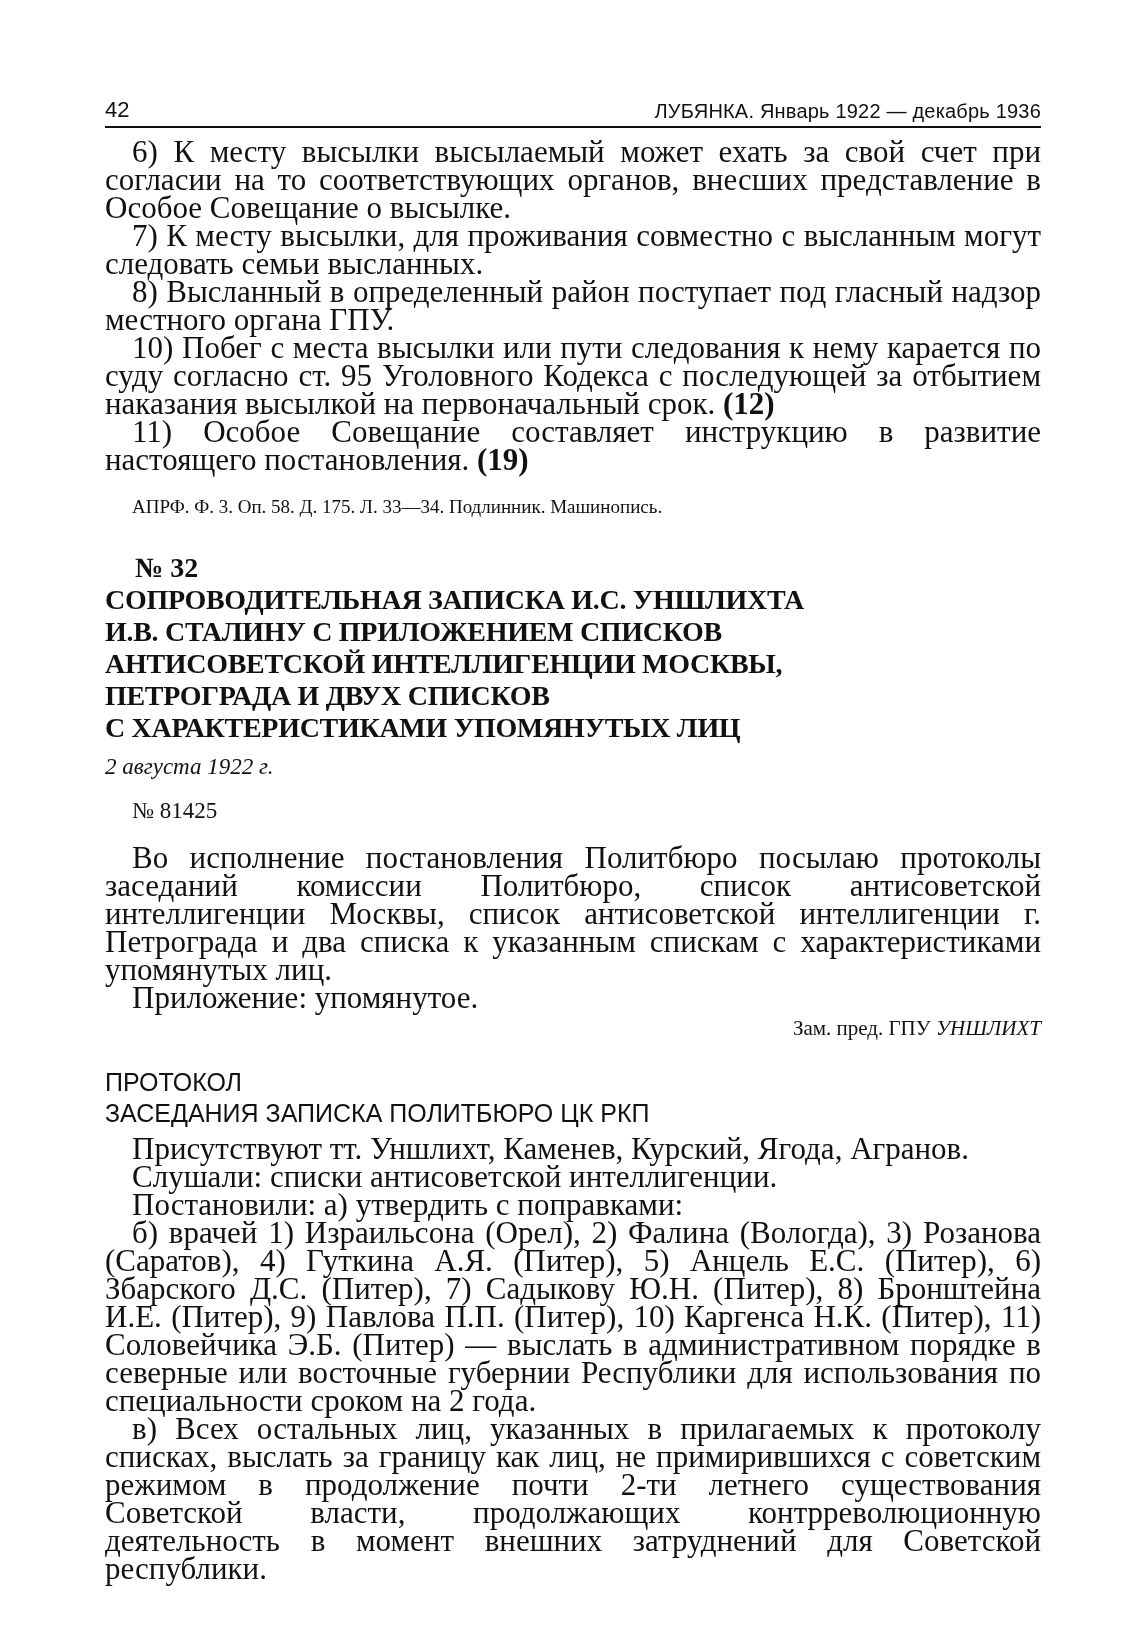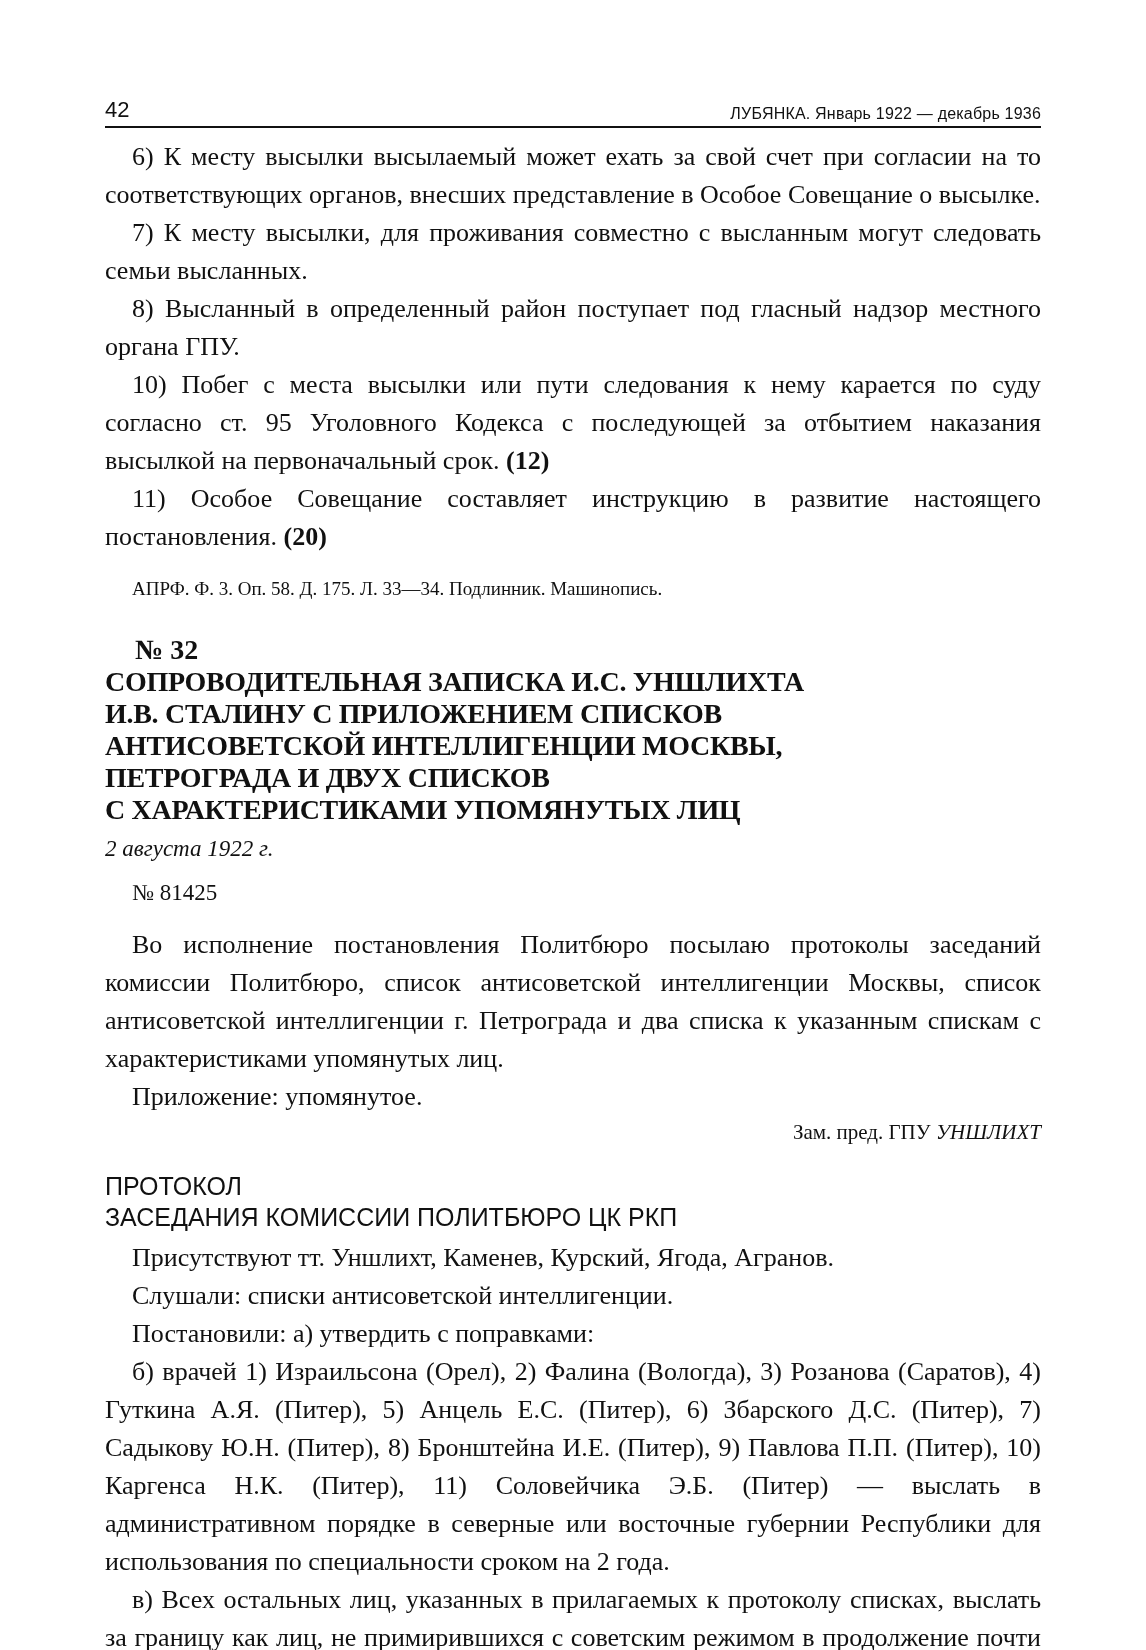--- a/index.html
+++ b/index.html
@@ -1,22 +1,22 @@
 <!DOCTYPE html>
 <html><head>
 <meta charset="utf-8">
 <style>
   html, body { margin: 0; padding: 0; background: #ffffff; }
   body { width: 1146px; height: 1650px; position: relative; overflow: hidden; color: #111; }
   .page { position: absolute; left: 105px; top: 95px; width: 936px; }
   .running-head { display: flex; justify-content: space-between; align-items: flex-end; height: 28px;
     font-family: "Liberation Sans", sans-serif; border-bottom: 2px solid #111; padding-bottom: 3px; }
   .page-num { font-size: 22px; }
-  .book-title { font-size: 16px; letter-spacing: 0.2px; }
-  .body { font-family: "Liberation Serif", serif; font-size: 26px; line-height: 38px; text-align: justify; }
+  .book-title { font-size: 20px; letter-spacing: 0.2px; }
+  .body { font-family: "Liberation Serif", serif; font-size: 31px; line-height: 28px; text-align: justify; }
   .para { text-indent: 27px; margin: 0; }
   .first-para { margin-top: 10px; }
   .ref { font-weight: bold; }
   .archive { font-family: "Liberation Serif", serif; font-size: 19px; margin: 22px 0 0 27px; }
   .doc-no { font-family: "Liberation Serif", serif; font-weight: bold; font-size: 28px; line-height: 32px; margin: 34px 0 0 30px; }
   .doc-title { font-family: "Liberation Serif", serif; font-weight: bold; font-size: 28px; line-height: 32px; margin: 0; letter-spacing: -0.3px; }
   .date { font-family: "Liberation Serif", serif; font-style: italic; font-size: 23px; margin: 10px 0 0 0; }
   .outgoing { font-family: "Liberation Serif", serif; font-size: 23px; margin: 18px 0 0 27px; }
   .letter { margin-top: 20px; }
   .signature { text-align: right; font-family: "Liberation Serif", serif; font-size: 21px; margin-top: 4px; }
@@ -31,21 +31,21 @@
   <div class="running-head">
     <span class="page-num">42</span>
     <span class="book-title">ЛУБЯНКА. Январь 1922 — декабрь 1936</span>
   </div>
 
   <div class="body">
     <p class="para first-para"><span>6) К месту высылки высылаемый может ехать за свой счет при согласии на то соответствующих органов, внесших представление в Особое Совещание о высылке.</span></p>
     <p class="para"><span>7) К месту высылки, для проживания совместно с высланным могут следовать семьи высланных.</span></p>
     <p class="para"><span>8) Высланный в определенный район поступает под гласный надзор местного органа ГПУ.</span></p>
     <p class="para"><span>10) Побег с места высылки или пути следования к нему карается по суду согласно ст. 95 Уголовного Кодекса с последующей за отбытием наказания высылкой на первоначальный срок.</span> <span class="ref">(12)</span></p>
-    <p class="para"><span>11) Особое Совещание составляет инструкцию в развитие настоящего постановления.</span> <span class="ref">(20)</span></p>
+    <p class="para"><span>11) Особое Совещание составляет инструкцию в развитие настоящего постановления.</span> <span class="ref">(19)</span></p>
   </div>
 
   <div class="archive">АПРФ. Ф. 3. Оп. 58. Д. 175. Л. 33—34. Подлинник. Машинопись.</div>
 
   <div class="doc-no">№ 32</div>
   <div>
     <p class="doc-title">СОПРОВОДИТЕЛЬНАЯ ЗАПИСКА И.С. УНШЛИХТА</p>
     <p class="doc-title">И.В. СТАЛИНУ С ПРИЛОЖЕНИЕМ СПИСКОВ</p>
     <p class="doc-title">АНТИСОВЕТСКОЙ ИНТЕЛЛИГЕНЦИИ МОСКВЫ,</p>
     <p class="doc-title">ПЕТРОГРАДА И ДВУХ СПИСКОВ</p>
@@ -58,21 +58,21 @@
     <p class="para">Во исполнение постановления Политбюро посылаю протоколы заседаний комиссии Политбюро, список антисоветской интеллигенции Москвы, список антисоветской интеллигенции г. Петрограда и два списка к указанным спискам с характеристиками упомянутых лиц.</p>
     <p class="para">Приложение: упомянутое.</p>
   </div>
   <div class="signature">
     <span>Зам. пред. ГПУ</span>
     <i>УНШЛИХТ</i>
   </div>
 
   <div class="protocol-head">
     <div>ПРОТОКОЛ</div>
-    <div>ЗАСЕДАНИЯ КОМИССИИ ПОЛИТБЮРО ЦК РКП</div>
+    <div>ЗАСЕДАНИЯ ЗАПИСКА ПОЛИТБЮРО ЦК РКП</div>
   </div>
 
   <div class="body protocol">
     <p class="para">Присутствуют тт. Уншлихт, Каменев, Курский, Ягода, Агранов.</p>
     <p class="para">Слушали: списки антисоветской интеллигенции.</p>
     <p class="para">Постановили: а) утвердить с поправками:</p>
     <p class="para">б) врачей 1) Израильсона (Орел), 2) Фалина (Вологда), 3) Розанова (Саратов), 4) Гуткина А.Я. (Питер), 5) Анцель Е.С. (Питер), 6) Збарского Д.С. (Питер), 7) Садыкову Ю.Н. (Питер), 8) Бронштейна И.Е. (Питер), 9) Павлова П.П. (Питер), 10) Каргенса Н.К. (Питер), 11) Соловейчика Э.Б. (Питер) — выслать в административном порядке в северные или восточные губернии Республики для использования по специальности сроком на 2 года.</p>
     <p class="para">в) Всех остальных лиц, указанных в прилагаемых к протоколу списках, выслать за границу как лиц, не примирившихся с советским режимом в продолжение почти 2-ти летнего существования Советской власти, продолжающих контрреволюционную деятельность в момент внешних затруднений для Советской республики.</p>
   </div>
 </div>

